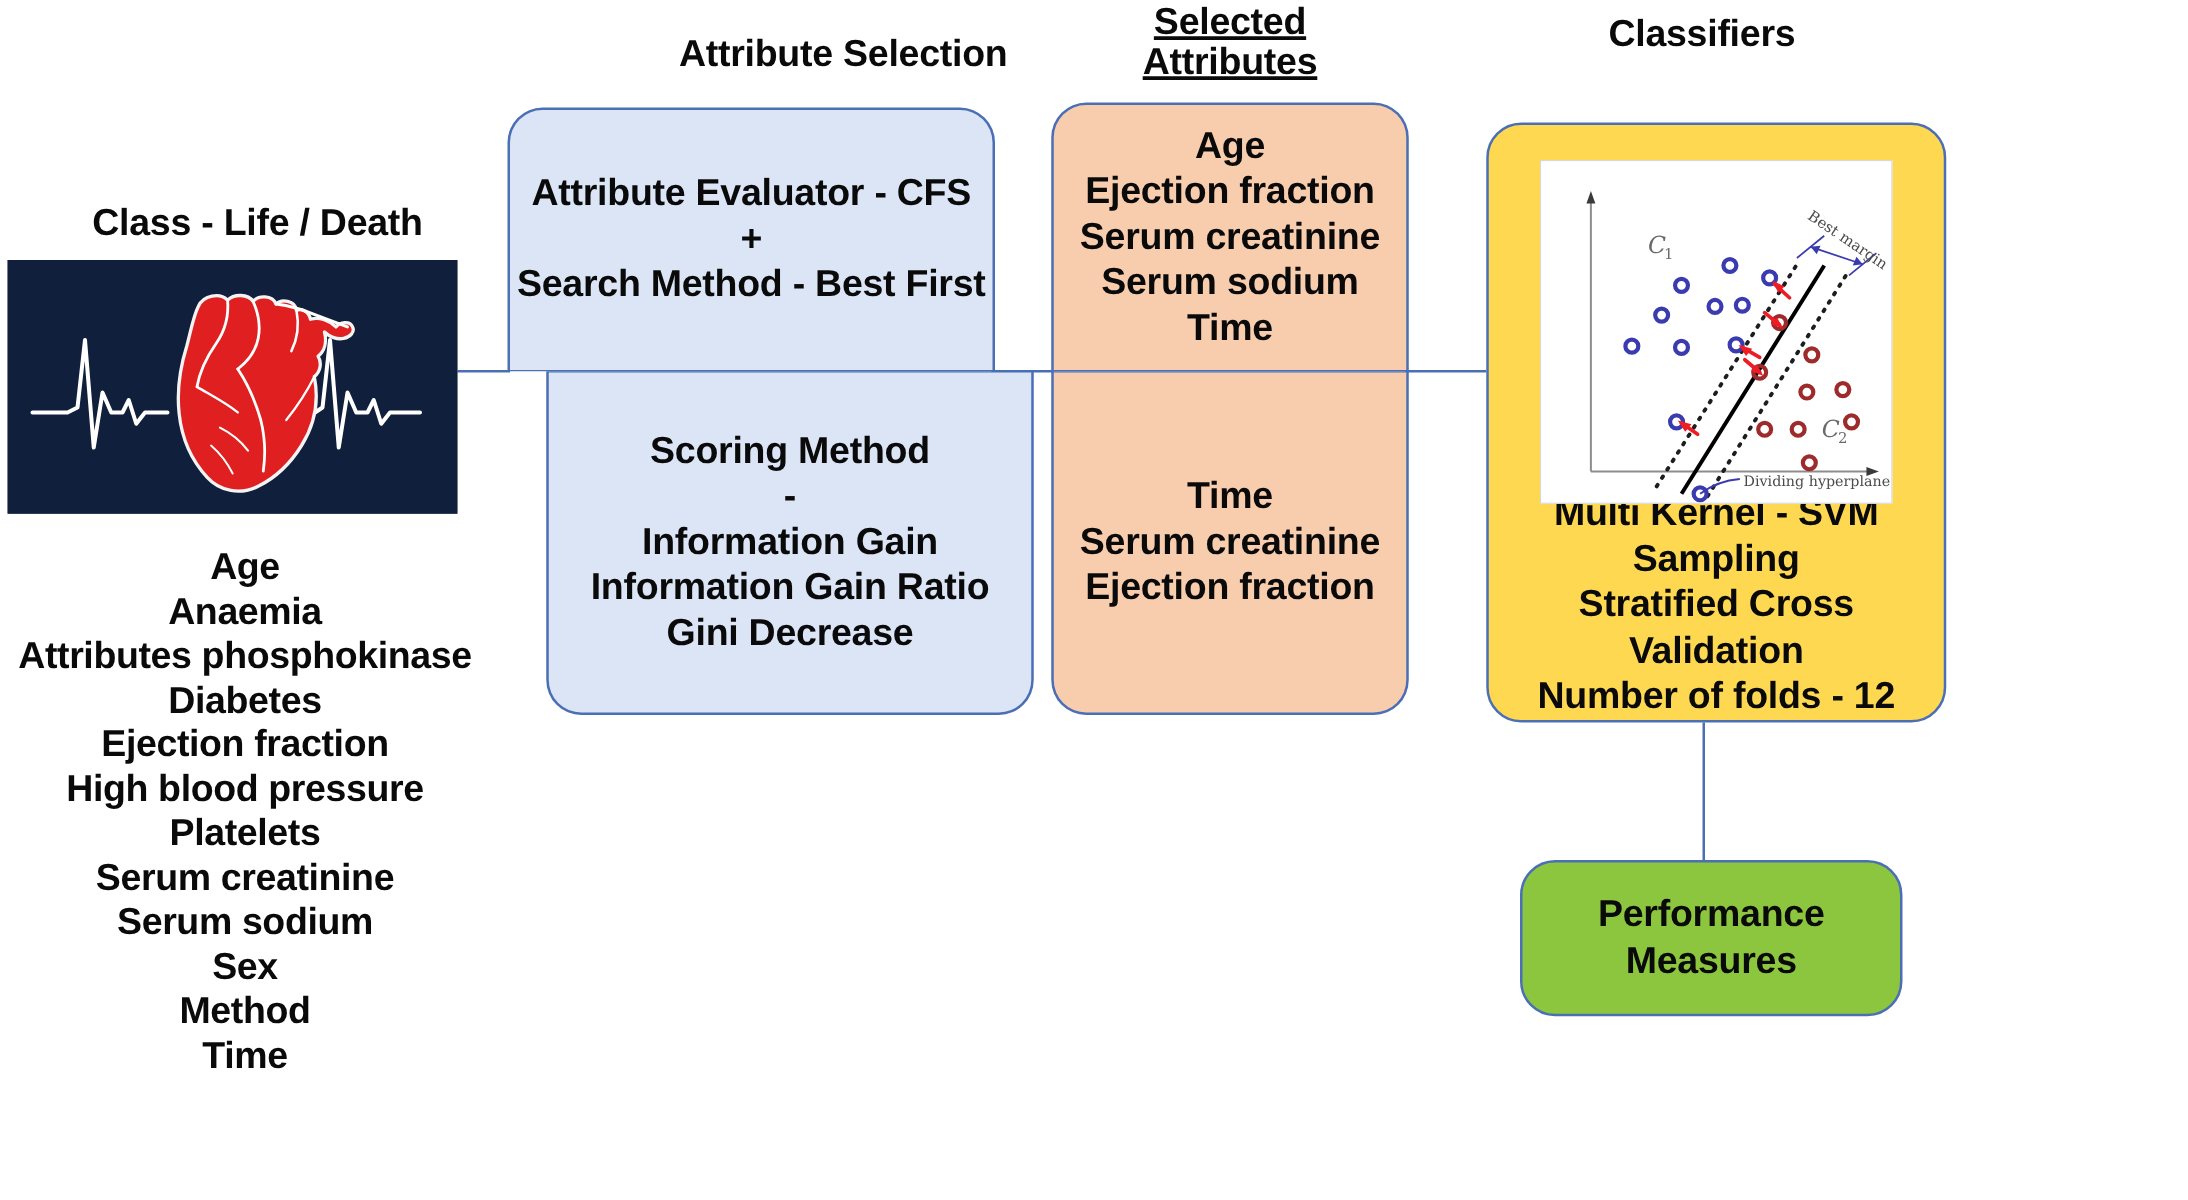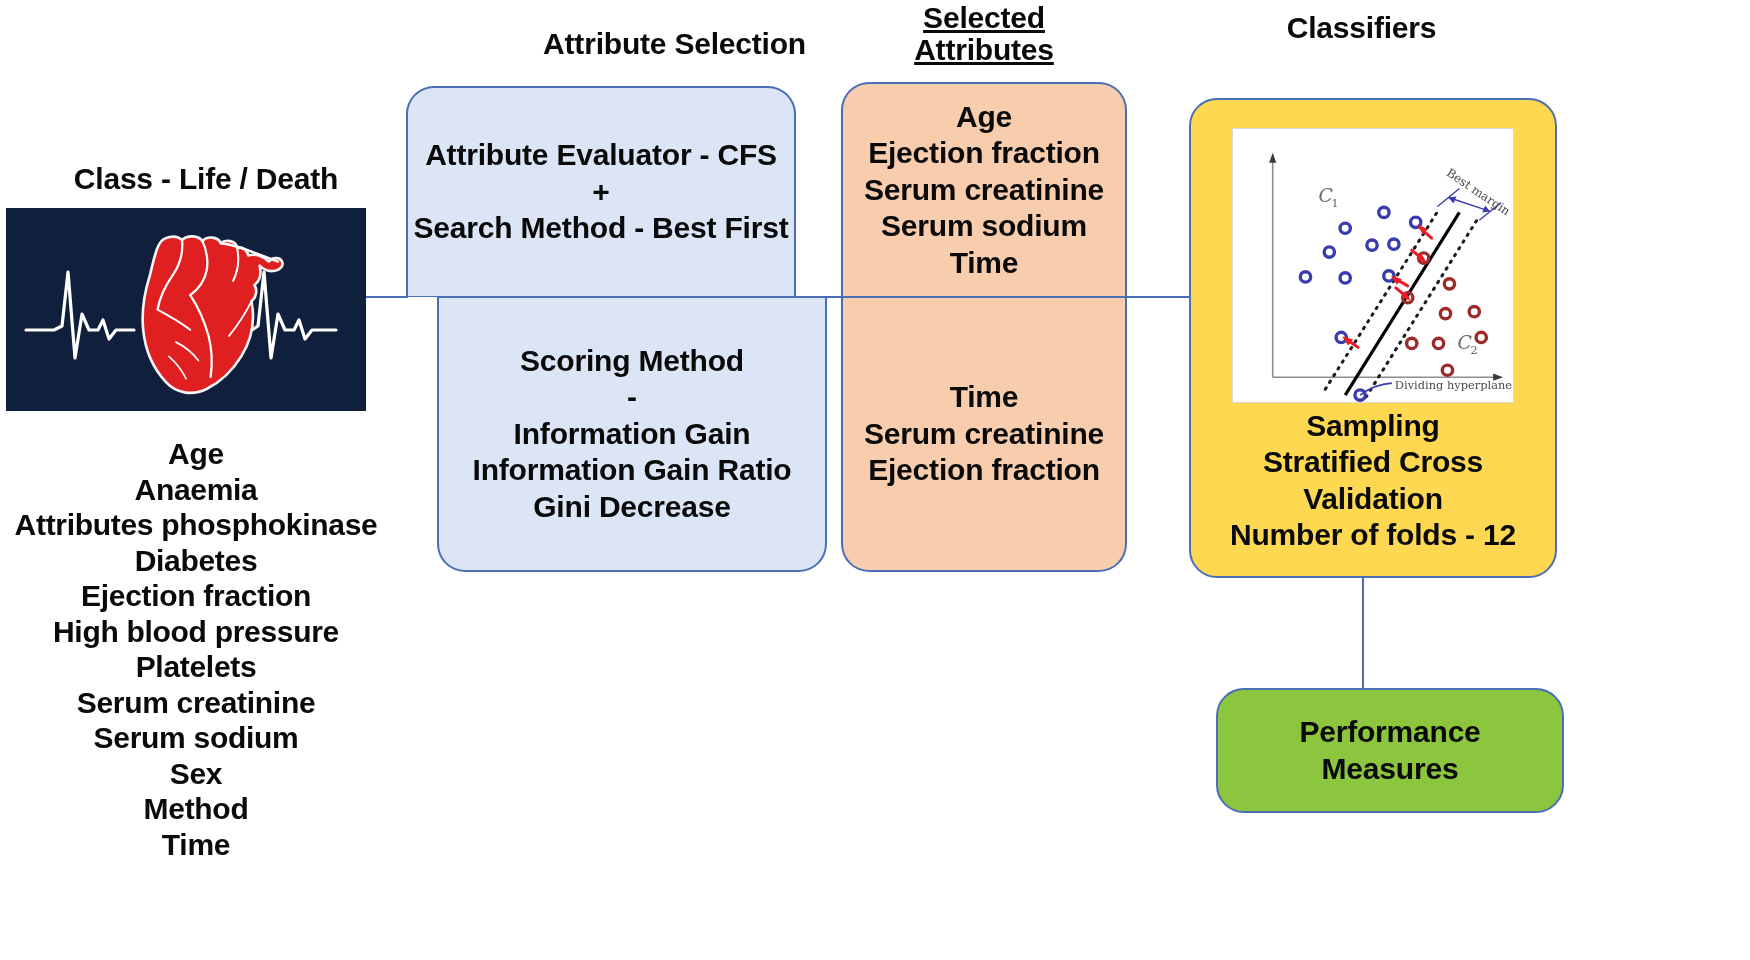--- a/index.html
+++ b/index.html
@@ -155,21 +155,21 @@
     <div class="boxtext">
       <div>Time</div>
       <div>Serum creatinine</div>
       <div>Ejection fraction</div>
     </div>
   </div>
 
   <div class="hdr" style="left:1189px;top:12px;width:345px;">Classifiers</div>
 
   <div class="rbox solo yellow" style="left:1189px;top:98px;width:368px;height:480px;align-items:flex-end;">
-    <div class="boxtext" style="width:100%;padding-bottom:22px;">
+    <div class="boxtext" style="width:100%;">
       <div>Multi Kernel - SVM</div>
       <div>Sampling</div>
       <div>Stratified Cross Validation</div>
       <div>Number of folds - 12</div>
     </div>
   </div>
 
   <div id="svm-figure">
     <svg viewBox="0 0 282 275" preserveAspectRatio="none" aria-hidden="true">
       <rect x="0" y="0" width="282" height="275" fill="#ffffff"></rect>
@@ -236,20 +236,20 @@
         <polygon points="179,173 169,169 174,164" fill="#ee1c25" stroke="none"></polygon>
         <line x1="126" y1="220" x2="113" y2="211"></line>
         <polygon points="110,209 121,212 116,218" fill="#ee1c25" stroke="none"></polygon>
       </g>
 
       <path d="M128 268 C136 262 146 257 160 256" fill="none" stroke="#3b3bb0" stroke-width="1.6"></path>
       <text x="163" y="262" font-family="DejaVu Serif, serif" font-size="11.5" fill="#4a4a4a">Dividing hyperplane</text>
     </svg>
   </div>
 
-  <div class="rbox solo green" style="left:1216px;top:688px;width:348px;height:125px;">
+  <div class="rbox solo green" style="left:1216px;top:688px;width:306px;height:125px;">
     <div class="boxtext">
       <div>Performance</div>
       <div>Measures</div>
     </div>
   </div>
 
 </div>
 
 </body></html>

